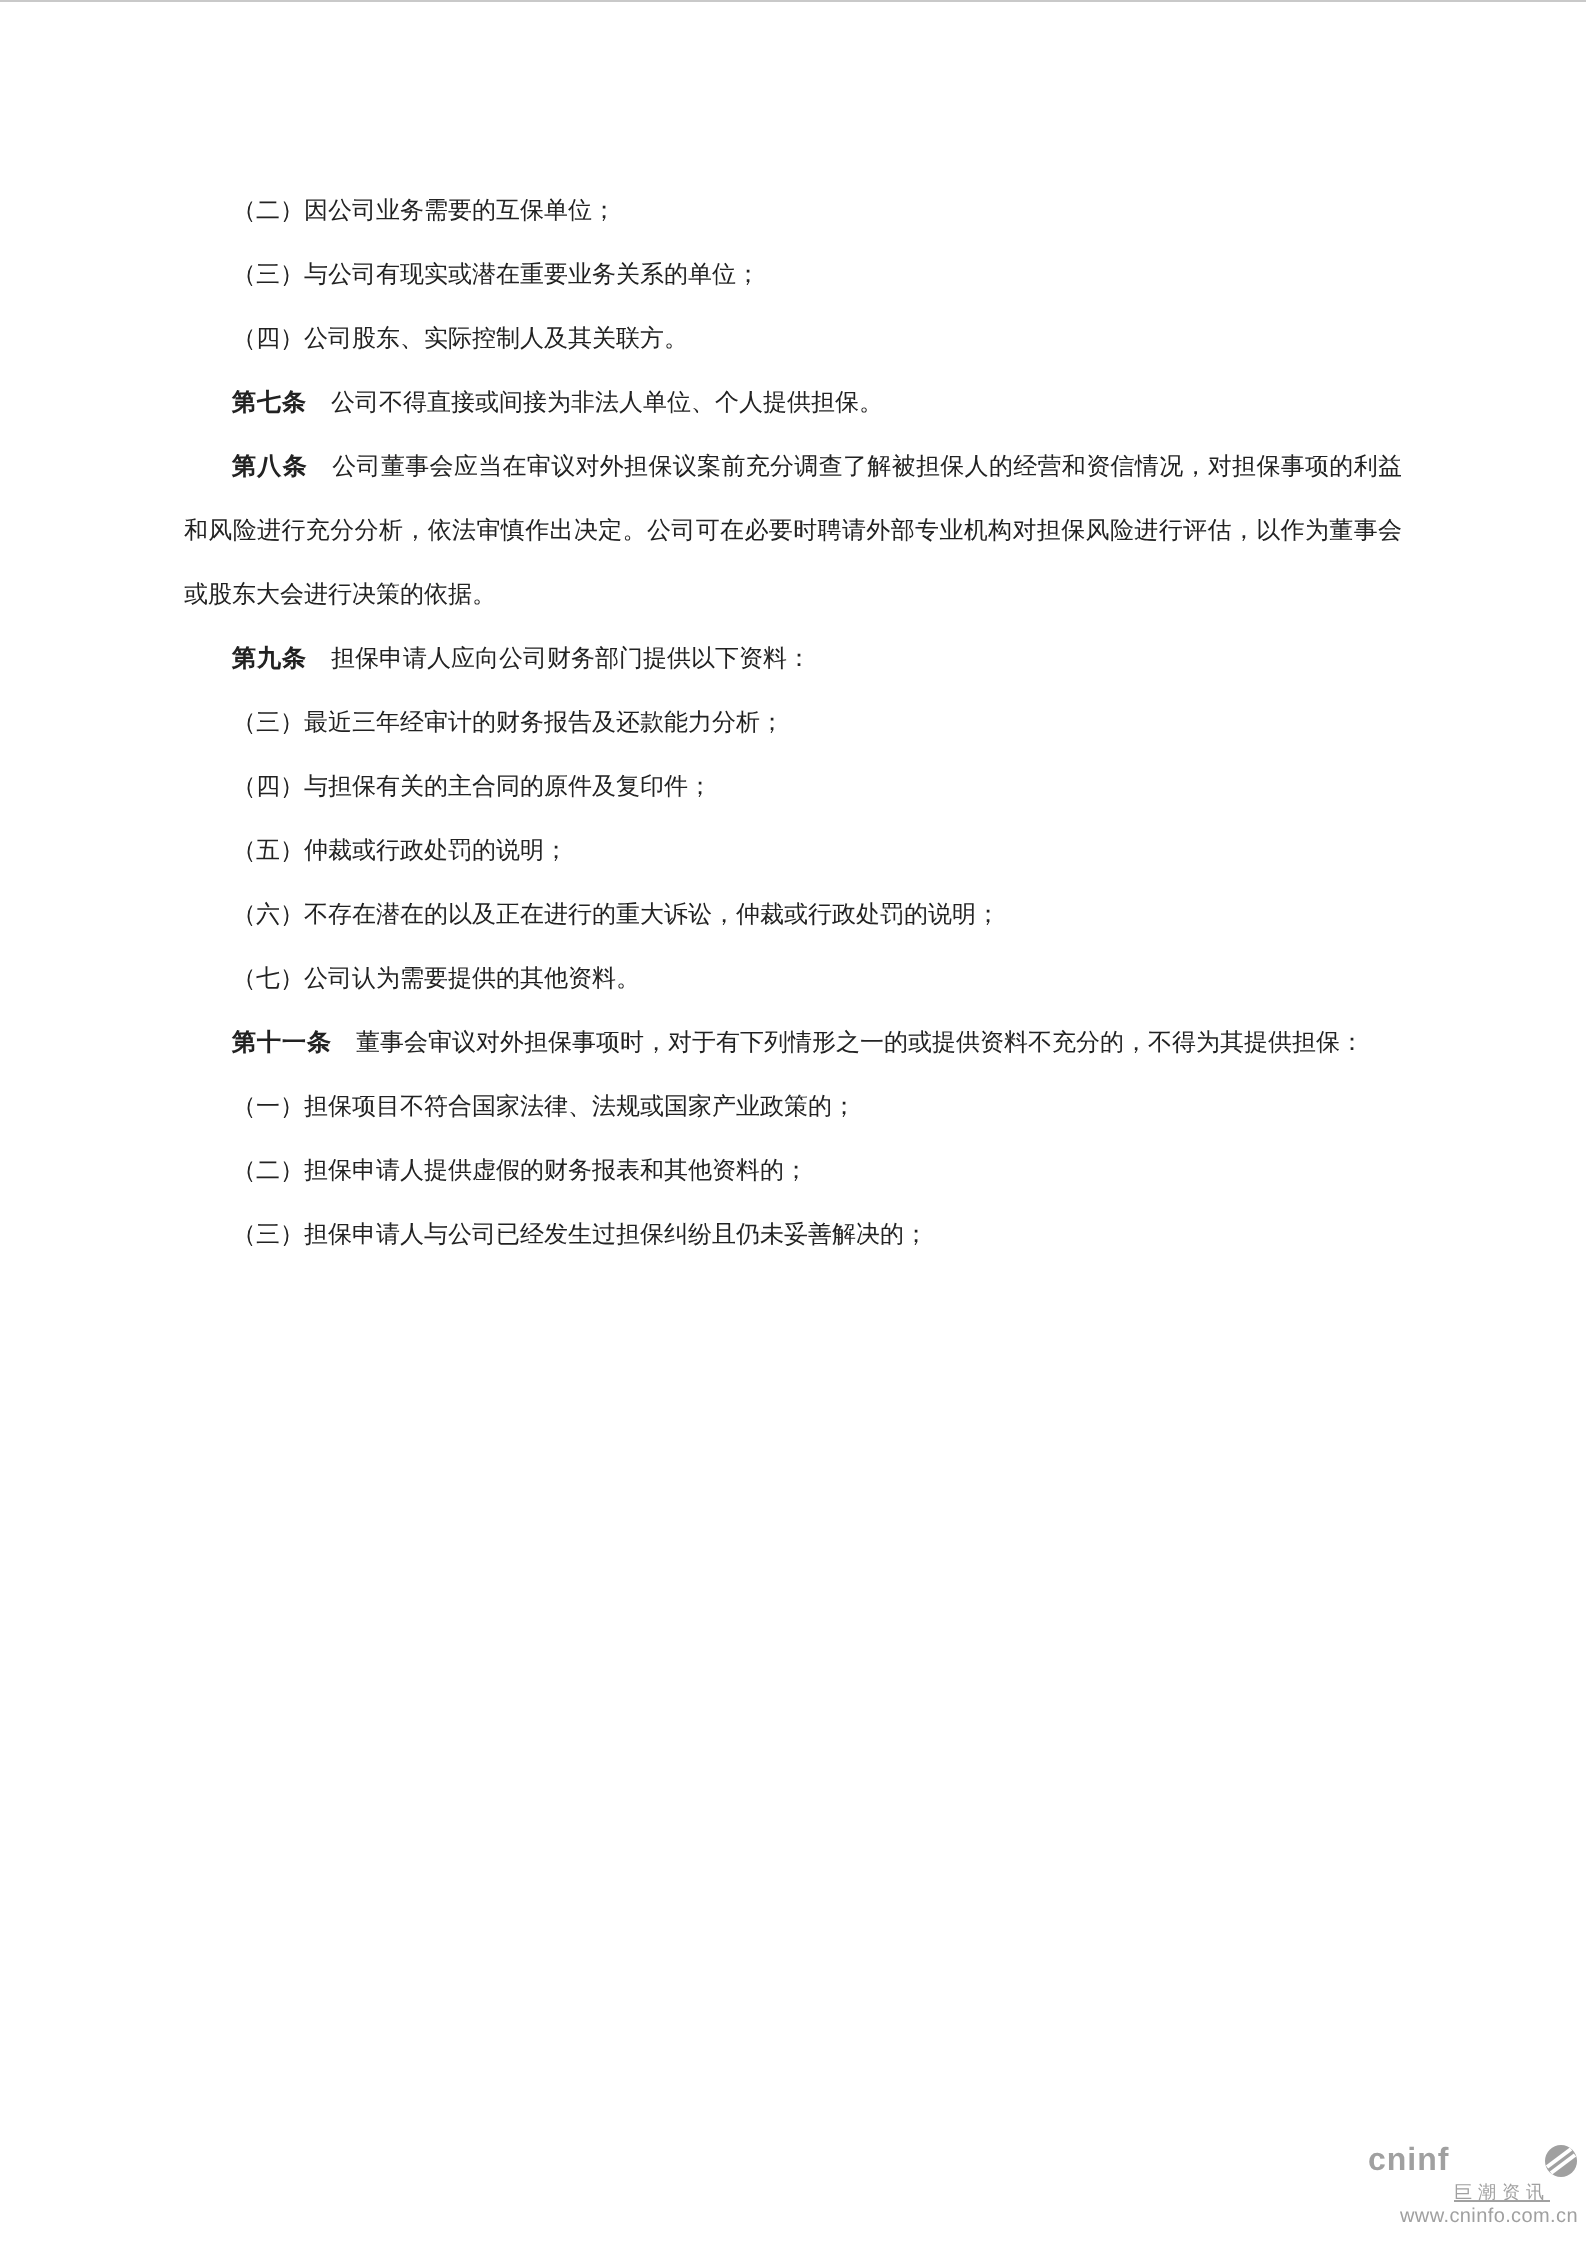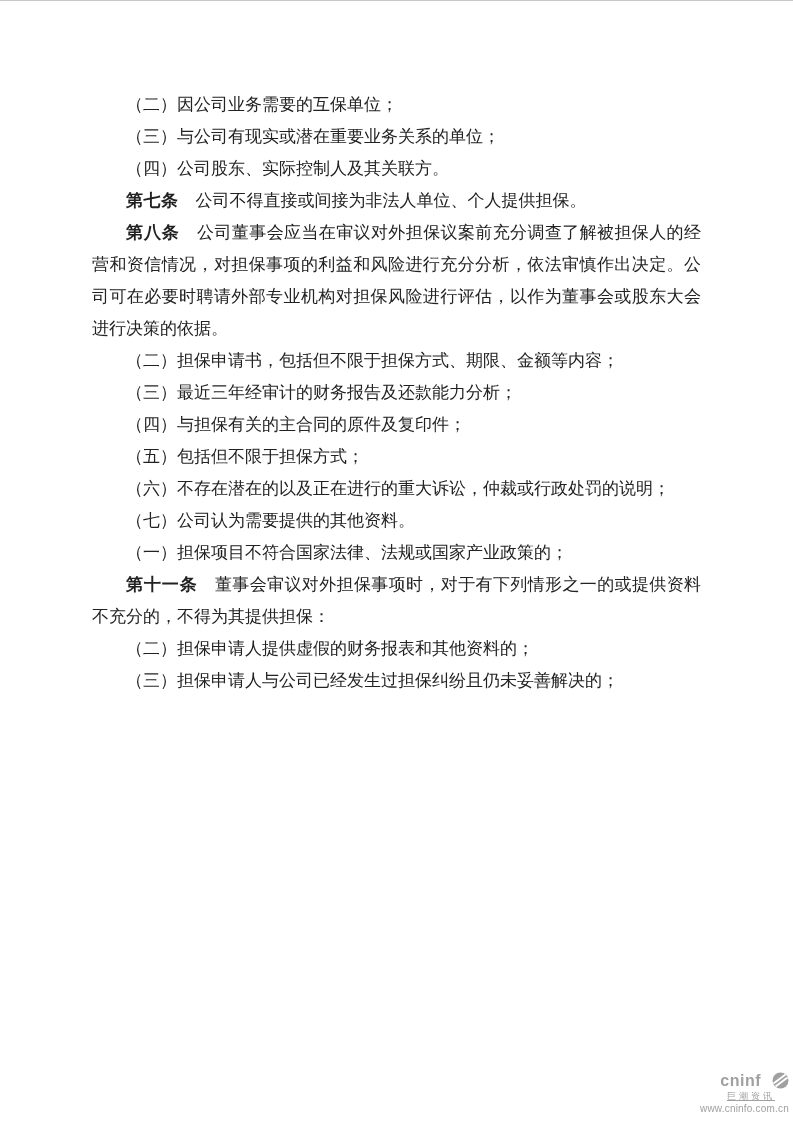--- a/index.html
+++ b/index.html
@@ -15,21 +15,21 @@
     border-top: 1px solid #c9c9c9;
     box-sizing: border-box;
     font-family: "Liberation Serif", "DejaVu Serif", serif;
     overflow: hidden;
   }
   .doc-body {
     position: absolute;
     left: 92px;
     top: 88px;
     width: 609px;
-    font-size: 17px;
+    font-size: 12px;
     line-height: 32px;
     color: #222222;
     text-align: justify;
   }
   .doc-body p {
     margin: 0;
     padding: 0;
     text-indent: 2em;
   }
   .doc-body p b {
@@ -42,21 +42,21 @@
     bottom: 8px;
     text-align: right;
     color: #a0a0a0;
     font-family: "Liberation Sans", "DejaVu Sans", sans-serif;
     line-height: 1.15;
     user-select: none;
   }
   .watermark .brand-row {
     display: flex;
     align-items: center;
-    justify-content: flex-end;
+    justify-content: space-between;
     gap: 11px;
   }
   .watermark .brand {
     font-size: 16px;
     font-weight: 700;
     letter-spacing: 0.5px;
   }
   .watermark .swirl {
     display: inline-block;
     width: 17px;
@@ -80,28 +80,28 @@
 <body>
 
 <div class="page">
 
   <div class="doc-body" id="doc-body" style="color: rgb(34, 34, 34);">
       <p><span>（二）因公司业务需要的互保单位；</span></p>
       <p><span>（三）与公司有现实或潜在重要业务关系的单位；</span></p>
       <p><span>（四）公司股东、实际控制人及其关联方。</span></p>
       <p><b>第七条</b><span>　公司不得直接或间接为非法人单位、个人提供担保。</span></p>
       <p><b>第八条</b><span>　公司董事会应当在审议对外担保议案前充分调查了解被担保人的经营和资信情况，对担保事项的利益和风险进行充分分析，依法审慎作出决定。公司可在必要时聘请外部专业机构对担保风险进行评估，以作为董事会或股东大会进行决策的依据。</span></p>
-      <p><span>（二）担保申请书，包括但不限于担保方式、期限、金额等内容；</span></p>
+      <p><b>第九条</b><span>　担保申请人应向公司财务部门提供以下资料：</span></p>
       <p><span>（三）最近三年经审计的财务报告及还款能力分析；</span></p>
       <p><span>（四）与担保有关的主合同的原件及复印件；</span></p>
-      <p><span>（五）包括但不限于担保方式；</span></p>
+      <p><span>（五）仲裁或行政处罚的说明；</span></p>
       <p><span>（六）不存在潜在的以及正在进行的重大诉讼，仲裁或行政处罚的说明；</span></p>
       <p><span>（七）公司认为需要提供的其他资料。</span></p>
+      <p><b>第十一条</b><span>　董事会审议对外担保事项时，对于有下列情形之一的或提供资料不充分的，不得为其提供担保：</span></p>
       <p><span>（一）担保项目不符合国家法律、法规或国家产业政策的；</span></p>
-      <p><b>第十一条</b><span>　董事会审议对外担保事项时，对于有下列情形之一的或提供资料不充分的，不得为其提供担保：</span></p>
       <p><span>（二）担保申请人提供虚假的财务报表和其他资料的；</span></p>
       <p><span>（三）担保申请人与公司已经发生过担保纠纷且仍未妥善解决的；</span></p>
     </div>
 
   <div class="watermark" style="color: rgb(160, 160, 160);">
     <div class="brand-row">
       <span class="brand">cninf</span>
       <span class="swirl">
         <svg width="17" height="17" viewBox="0 0 17 17" aria-hidden="true">
           <circle cx="8.5" cy="8.5" r="8" fill="#a0a0a0"></circle>

